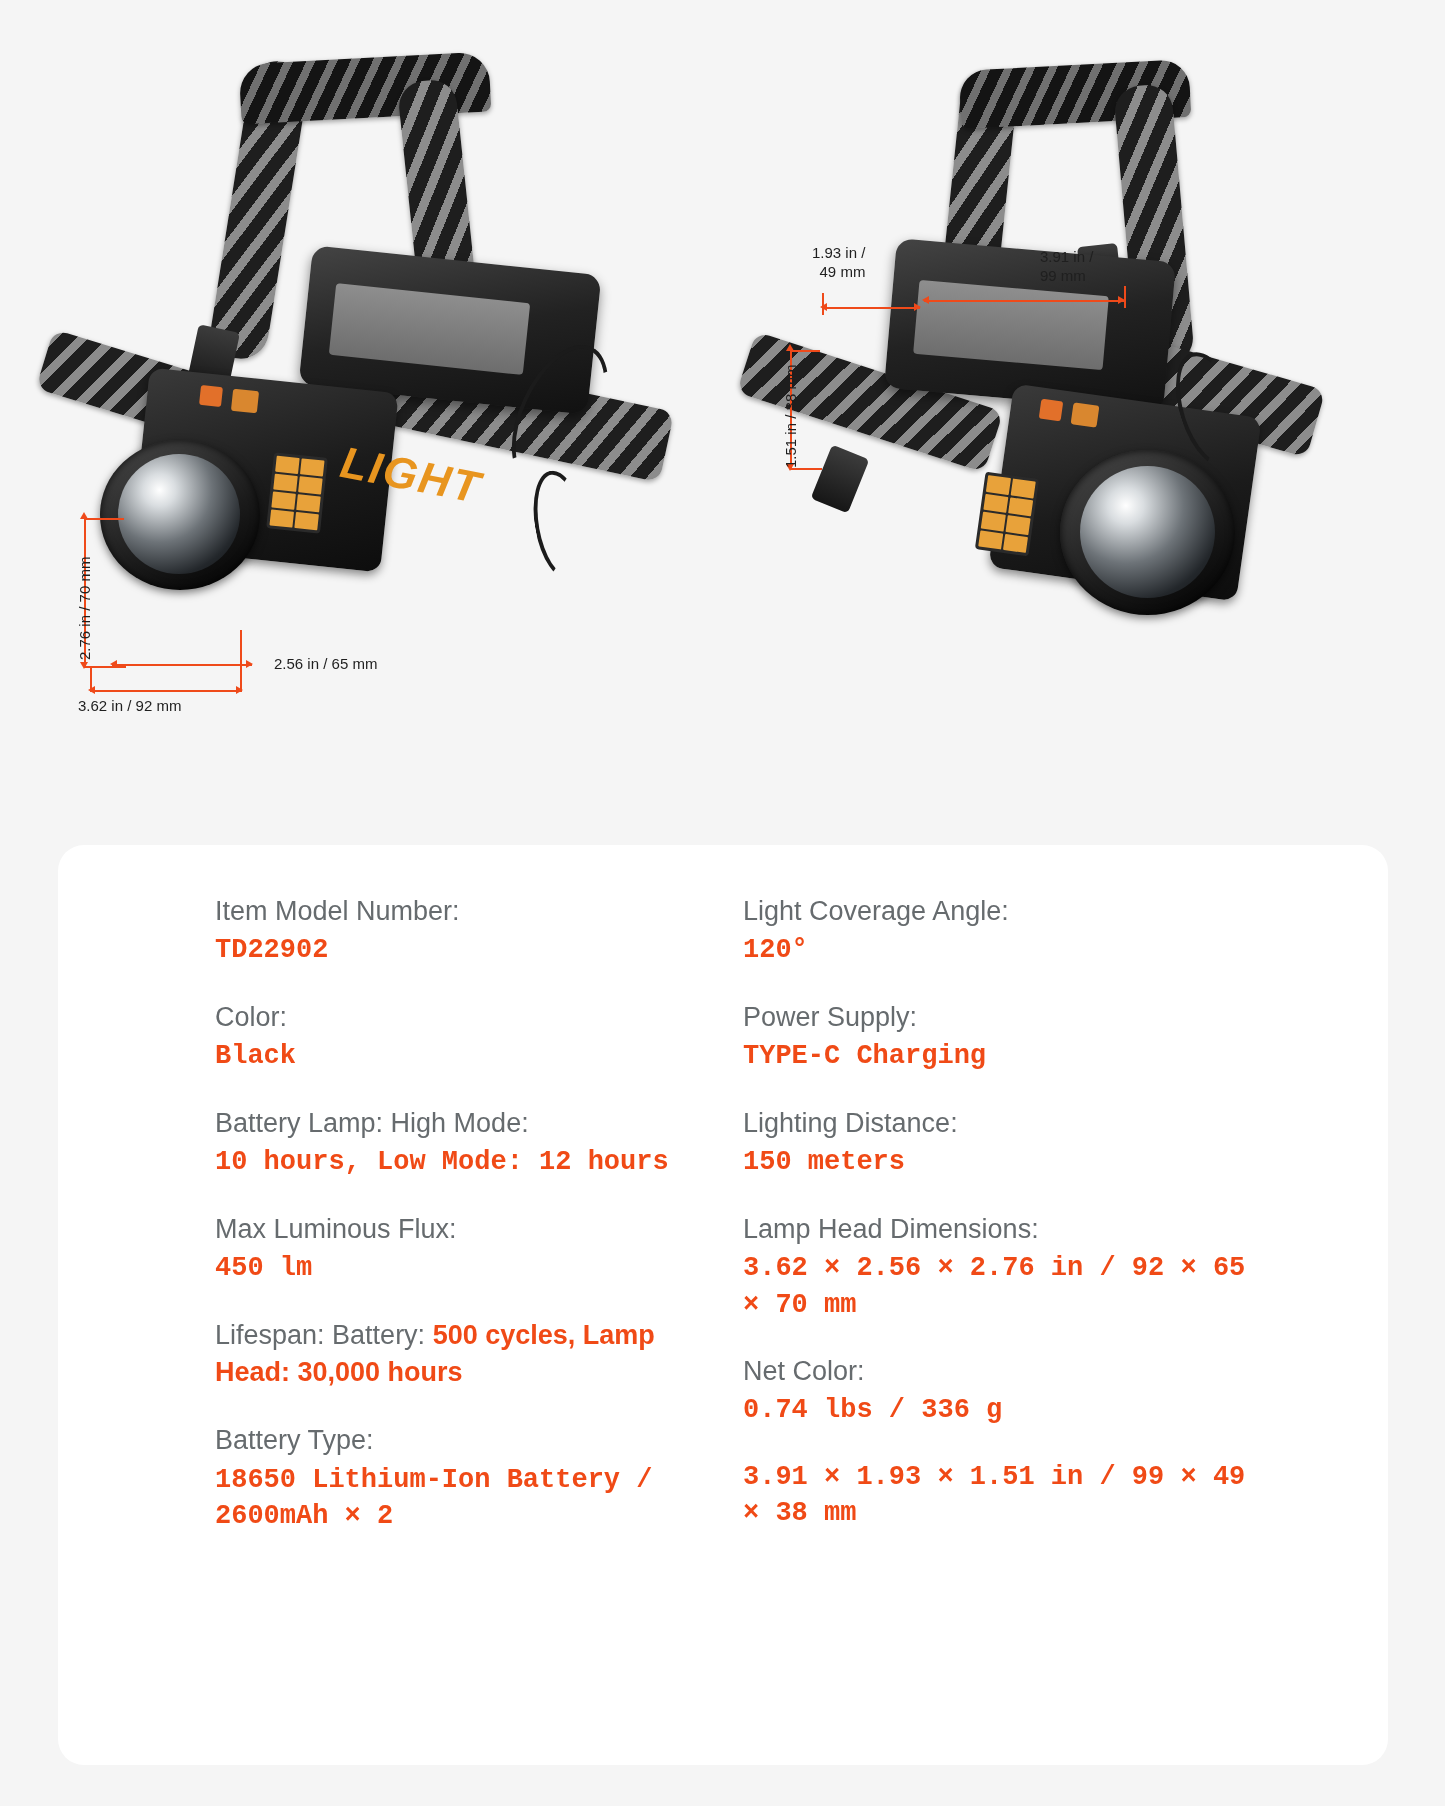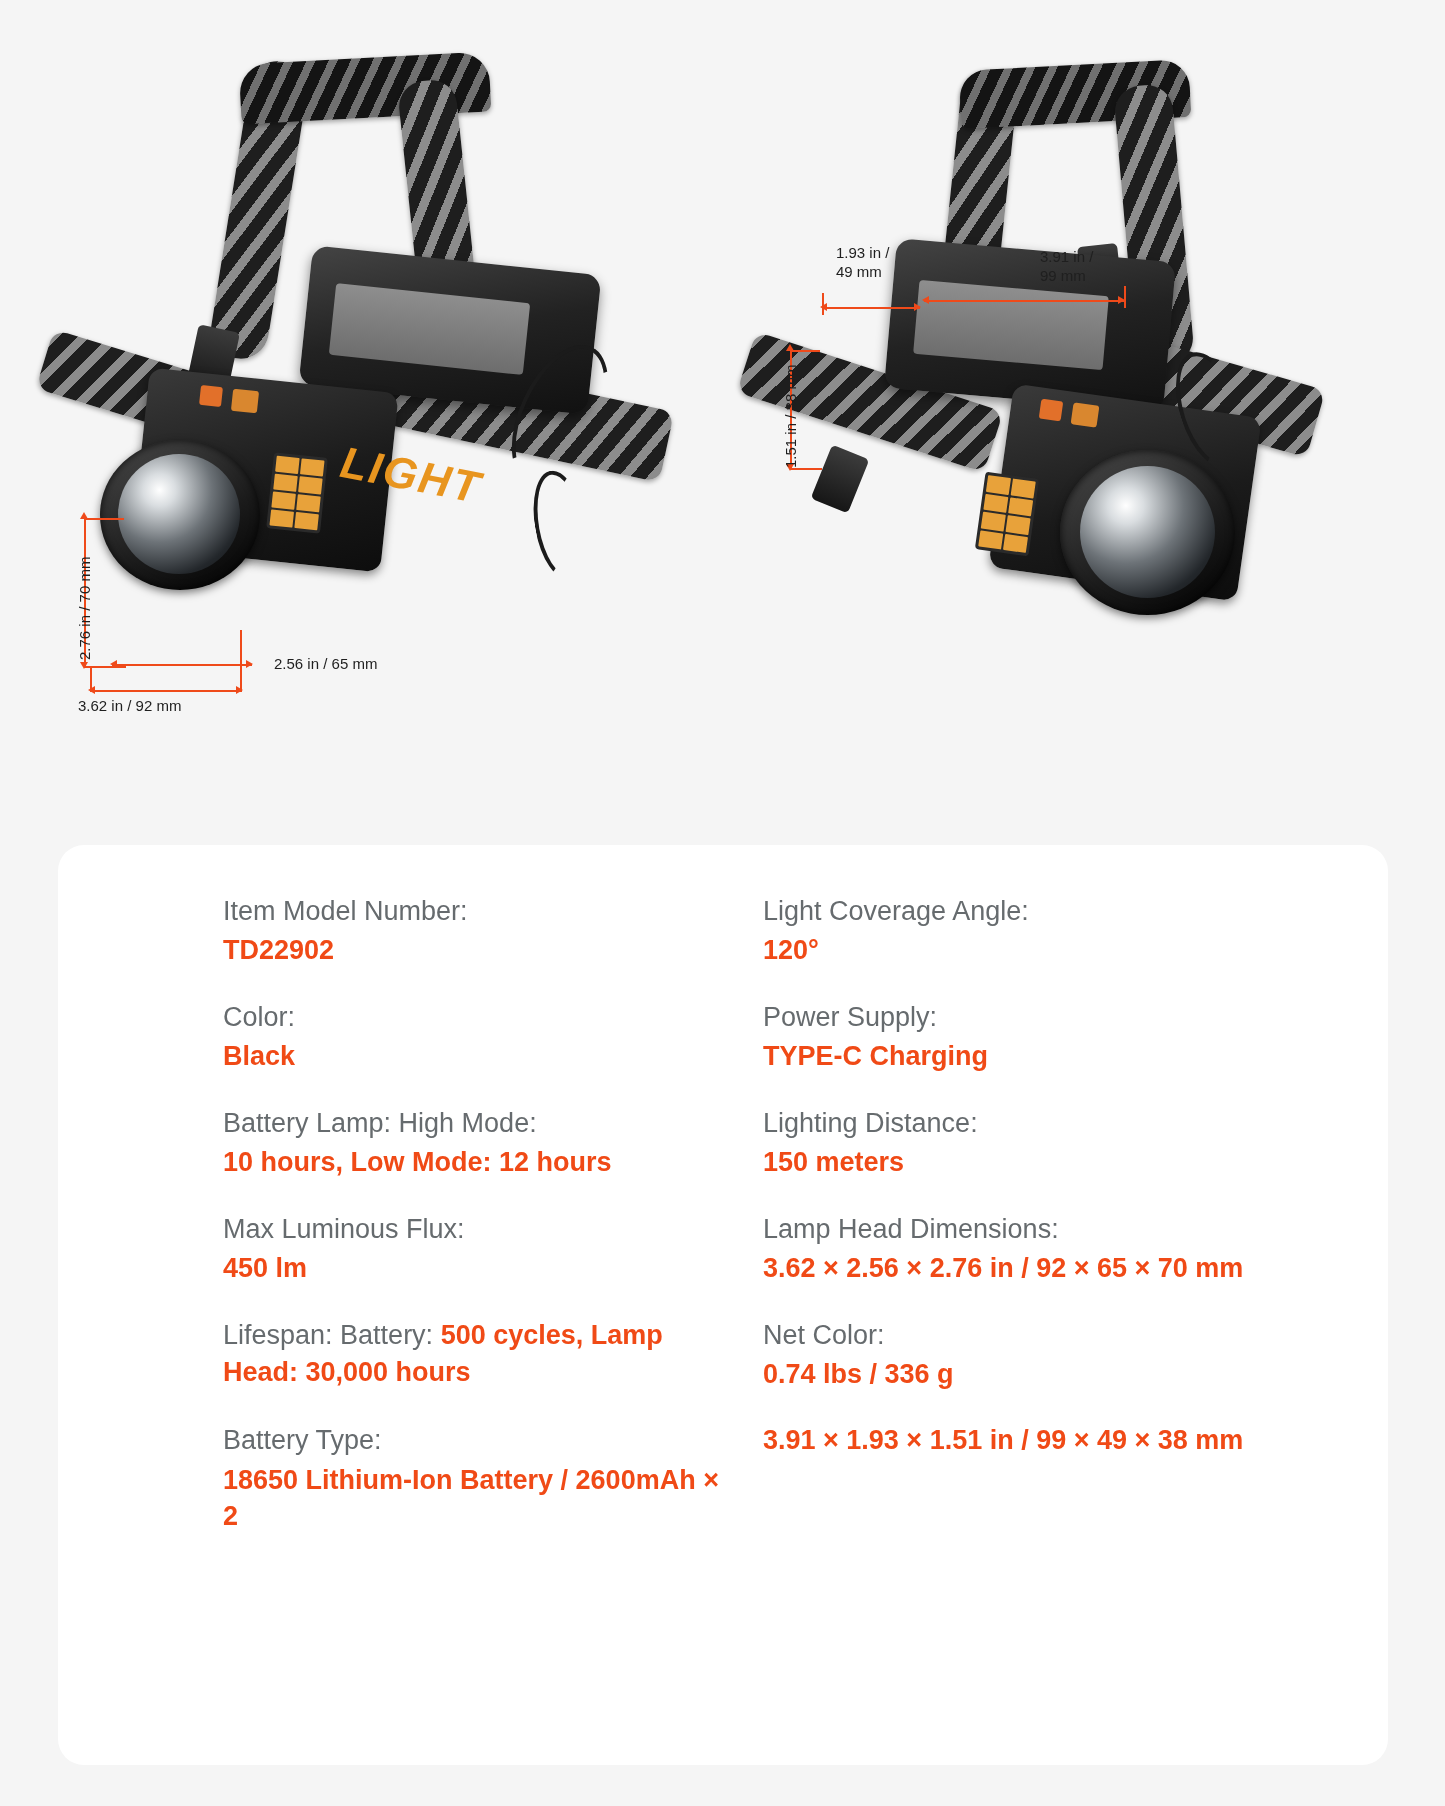--- a/index.html
+++ b/index.html
@@ -152,41 +152,41 @@
     position: absolute;
     left: 58px;
     top: 845px;
     width: 1330px;
     height: 920px;
     background: #ffffff;
     border-radius: 26px;
   }
   .spec-grid {
     position: absolute;
-    left: 165px;
+    left: 157px;
     top: 48px;
     width: 1060px;
     display: flex;
-    gap: 36px;
+    gap: 24px;
   }
   .spec-col { width: 504px; }
   .spec-item { margin-bottom: 30px; }
   .spec-label {
     color: #666b6e;
     font-size: 27px;
     line-height: 1.35;
     font-family: "Liberation Sans", sans-serif;
   }
   .spec-value {
     color: #f04a16;
     font-size: 27px;
     font-weight: bold;
     line-height: 1.35;
     margin-top: 3px;
-    font-family: Liberation Sans, sans-serif;
+    font-family: Liberation Mono, monospace;
   }
   .spec-inline {
     color: #666b6e;
     font-size: 27px;
     line-height: 1.4;
   }
   .spec-inline b { color: #f04a16; }
 </style>
 </head>
 <body>
@@ -295,21 +295,21 @@
       <div class="btn-dark" style="left:292px; top:344px; width:26px; height:22px; transform:rotate(8deg);"></div>
 
       <div class="cable" style="left:400px; top:290px; width:60px; height:120px; transform:rotate(-18deg);"></div>
     </div>
 
     <div>
       <div class="dim-line dim-h" style="left:822px; top:307px; width:98px;"></div>
       <div class="arrow arrow-l" style="left:820px; top:303px;"></div>
       <div class="arrow arrow-r" style="left:914px; top:303px;"></div>
       <div class="dim-line dim-v" style="left:822px; top:293px; height:22px;"></div>
-      <div class="dim-label" style="left:836px; top:293px; top:292px; transform:translateY(-48px);">1.93 in /
+      <div class="dim-label" style="left:812px; top:293px; top:292px; transform:translateY(-48px);text-align:right;">1.93 in /
 49 mm</div>
     </div>
 
     <div>
       <div class="dim-line dim-h" style="left:924px; top:300px; width:200px;"></div>
       <div class="arrow arrow-l" style="left:922px; top:296px;"></div>
       <div class="arrow arrow-r" style="left:1118px; top:296px;"></div>
       <div class="dim-line dim-v" style="left:1124px; top:286px; height:22px;"></div>
       <div class="dim-label" style="left:1040px; top:248px;">3.91 in /
 99 mm</div>

